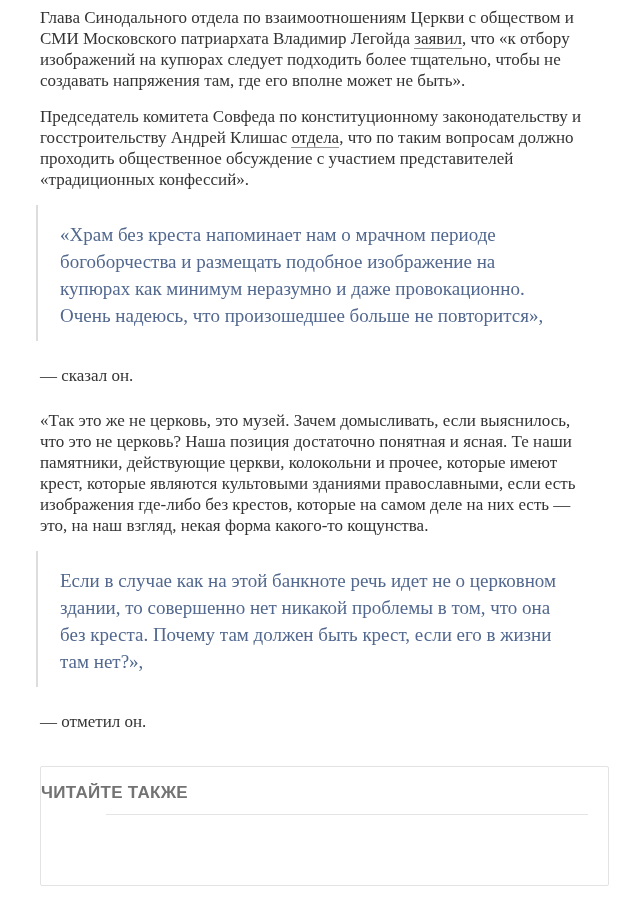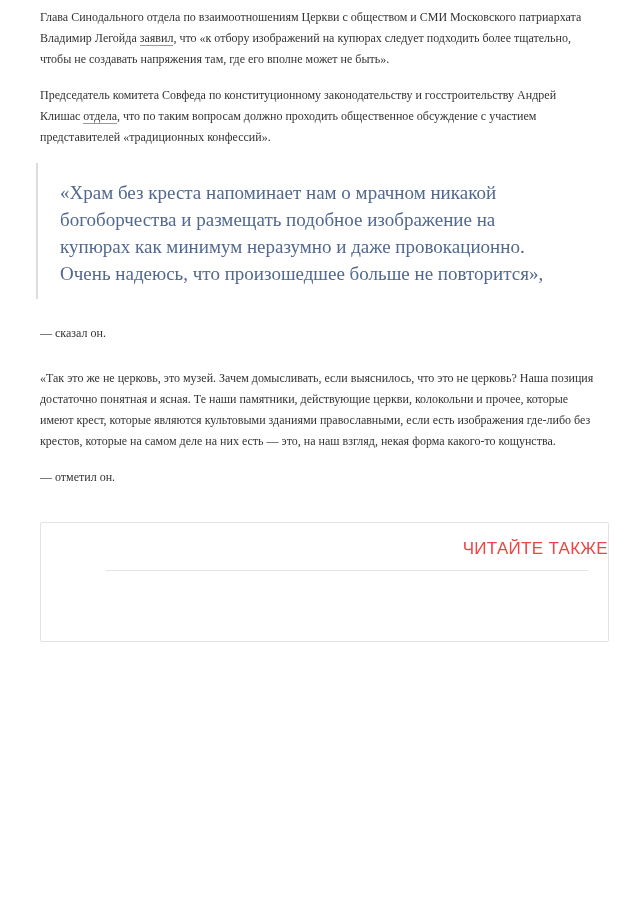--- a/index.html
+++ b/index.html
@@ -12,21 +12,21 @@
     height: 921px;
     overflow: hidden;
     font-family: "Liberation Serif", "DejaVu Serif", serif;
     color: #333333;
   }
   .article {
     padding-top: 7px;
   }
   .body-text {
     margin: 0 36px 15px 40px;
-    font-size: 12px;
+    font-size: 17px;
     line-height: 21px;
     color: #333333;
     text-align: left;
   }
   .attribution-1 { margin-bottom: 24px; }
   .attribution-2 { margin-bottom: 0; }
   a.inline-link {
     color: #333333;
     text-decoration: none;
     border-bottom: 1px solid #999999;
@@ -43,50 +43,51 @@
   .read-also {
     margin: 34px 24px 0 40px;
     border: 1px solid #e3e3e3;
     border-radius: 2px;
     padding-top: 16px;
     height: 120px;
     box-sizing: border-box;
   }
   .read-also-title {
     margin: 0;
-    text-align: right;
+    text-align: left;
     font-family: "Liberation Sans", "DejaVu Sans", sans-serif;
-    font-weight: normal;
+    font-weight: bold;
     font-size: 17px;
     line-height: 20px;
     letter-spacing: 0.3px;
-    color: #ef4444;
+    color: #737373;
   }
   .read-also-divider {
     height: 1px;
     background: #e4e4e4;
     margin: 11px 20px 0 65px;
   }
 </style>
 </head>
 <body>
 
 <div class="article">
 
   <p class="body-text"><span>Глава Синодального отдела по взаимоотношениям Церкви с обществом и СМИ Московского патриархата Владимир Легойда </span><a class="inline-link">заявил</a><span>, что «к отбору изображений на купюрах следует подходить более тщательно, чтобы не создавать напряжения там, где его вполне может не быть».</span></p>
 
   <p class="body-text"><span>Председатель комитета Совфеда по конституционному законодательству и госстроительству Андрей Клишас </span><a class="inline-link">отдела</a><span>, что по таким вопросам должно проходить общественное обсуждение с участием представителей «традиционных конфессий».</span></p>
 
-  <blockquote class="pull-quote"><span>«Храм без креста напоминает нам о мрачном никакой богоборчества и размещать подобное изображение на купюрах как минимум неразумно и даже провокационно. Очень надеюсь, что произошедшее больше не повторится»,</span></blockquote>
+  <blockquote class="pull-quote"><span>«Храм без креста напоминает нам о мрачном периоде богоборчества и размещать подобное изображение на купюрах как минимум неразумно и даже провокационно. Очень надеюсь, что произошедшее больше не повторится»,</span></blockquote>
 
   <p class="body-text attribution-1">— сказал он.</p>
 
 
   <p class="body-text">«Так это же не церковь, это музей. Зачем домысливать, если выяснилось, что это не церковь? Наша позиция достаточно понятная и ясная. Те наши памятники, действующие церкви, колокольни и прочее, которые имеют крест, которые являются культовыми зданиями православными, если есть изображения где-либо без крестов, которые на самом деле на них есть — это, на наш взгляд, некая форма какого-то кощунства.</p>
 
+  <blockquote class="pull-quote"><span>Если в случае как на этой банкноте речь идет не о церковном здании, то совершенно нет никакой проблемы в том, что она без креста. Почему там должен быть крест, если его в жизни там нет?»,</span></blockquote>
 
   <p class="body-text attribution-2">— отметил он.</p>
 
   <div class="read-also">
     <h3 class="read-also-title">ЧИТАЙТЕ ТАКЖЕ</h3>
     <div class="read-also-divider"></div>
   </div>
 
 </div>
 

